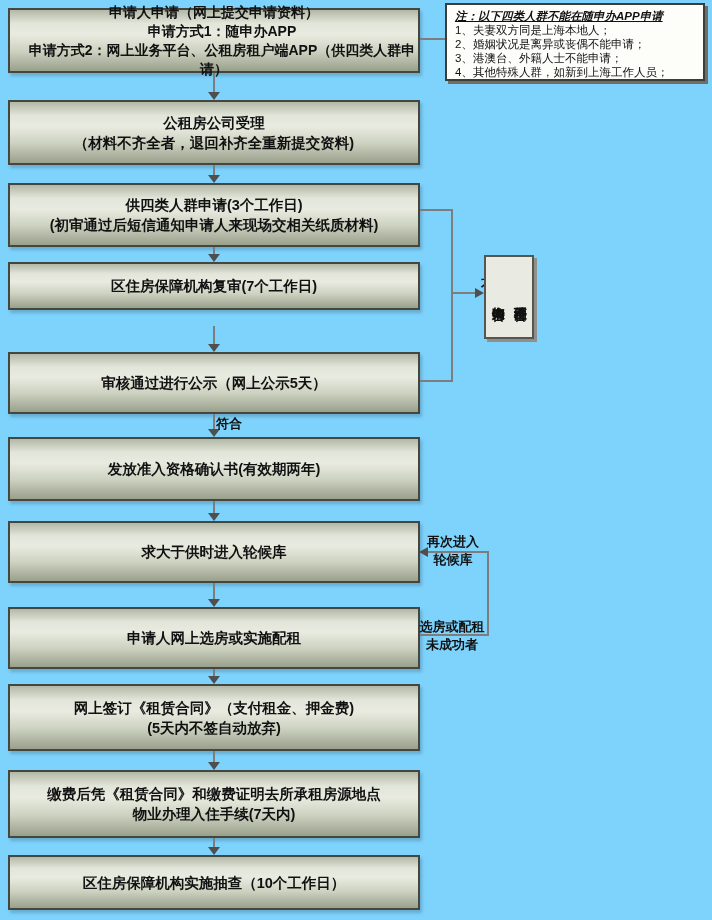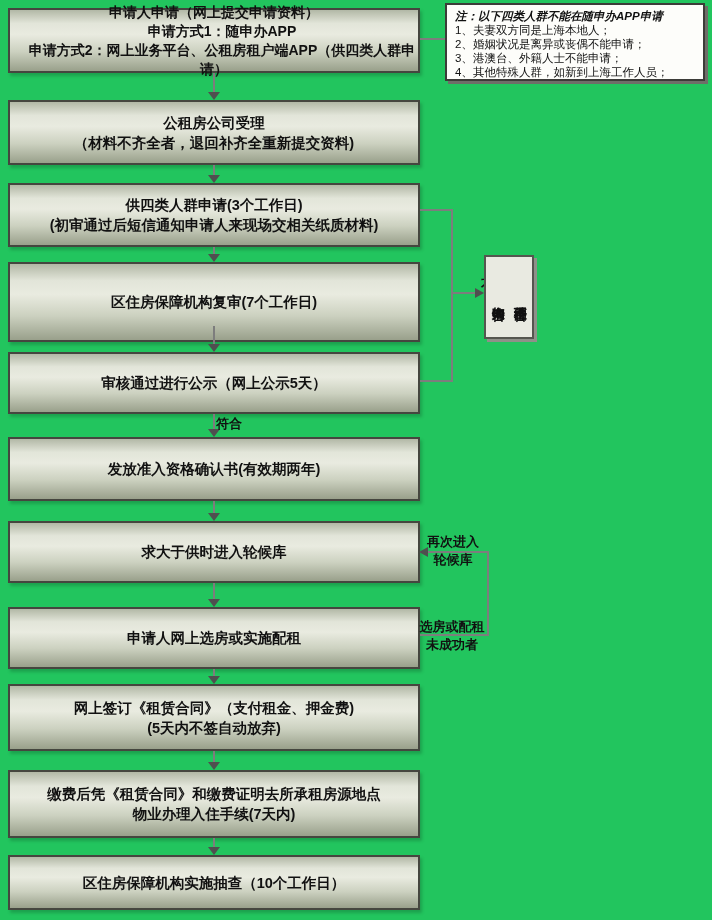--- a/index.html
+++ b/index.html
@@ -3,21 +3,21 @@
 <meta charset="utf-8">
 <style>
   * { margin: 0; padding: 0; box-sizing: border-box; }
   html, body { background: #ffffff; }
   body { font-family: "Liberation Sans", sans-serif; }
 
   .canvas {
     position: relative;
     width: 712px;
     height: 920px;
-    background: #22c55e;
+    background: #7dd3fc;
     overflow: hidden;
   }
 
   
   .fbox {
     position: absolute;
     left: 8px;
     width: 412px;
     border: 2px solid #45463f;
     background: linear-gradient(180deg, #b2b8a6 0%, #e2e5d9 22%, #e9ebe0 40%, #ccd1c0 68%, #99a08b 100%);
@@ -117,20 +117,21 @@
     background: #fdfdfa;
     box-shadow: 3px 3px 0 #6e6e68;
     padding: 4px 6px 2px 8px;
     color: #111;
   }
   .note-box .note-title {
     font-size: 11.5px;
     font-weight: 800;
     font-style: italic;
     line-height: 14px;
+    text-decoration: underline;
   }
   .note-box ul { list-style: none; }
   .note-box li {
     font-size: 11.5px;
     font-weight: 500;
     line-height: 14px;
   }
 </style>
 </head>
 <body>
@@ -146,21 +147,21 @@
   <div class="fbox" style="top:100px;height:65px;">
     <div class="line">公租房公司受理</div>
     <div class="line">（材料不齐全者，退回补齐全重新提交资料)</div>
   </div>
 
   <div class="fbox" style="top:183px;height:64px;">
     <div class="line">供四类人群申请(3个工作日)</div>
     <div class="line">(初审通过后短信通知申请人来现场交相关纸质材料)</div>
   </div>
 
-  <div class="fbox" style="top:262px;height:80px;">
+  <div class="fbox" style="top:262px;height:48px;">
     <div class="line">区住房保障机构复审(7个工作日)</div>
   </div>
 
   <div class="fbox" style="top:352px;height:62px;">
     <div class="line">审核通过进行公示（网上公示5天）</div>
   </div>
 
   <div class="fbox" style="top:437px;height:64px;">
     <div class="line">发放准入资格确认书(有效期两年)</div>
   </div>

